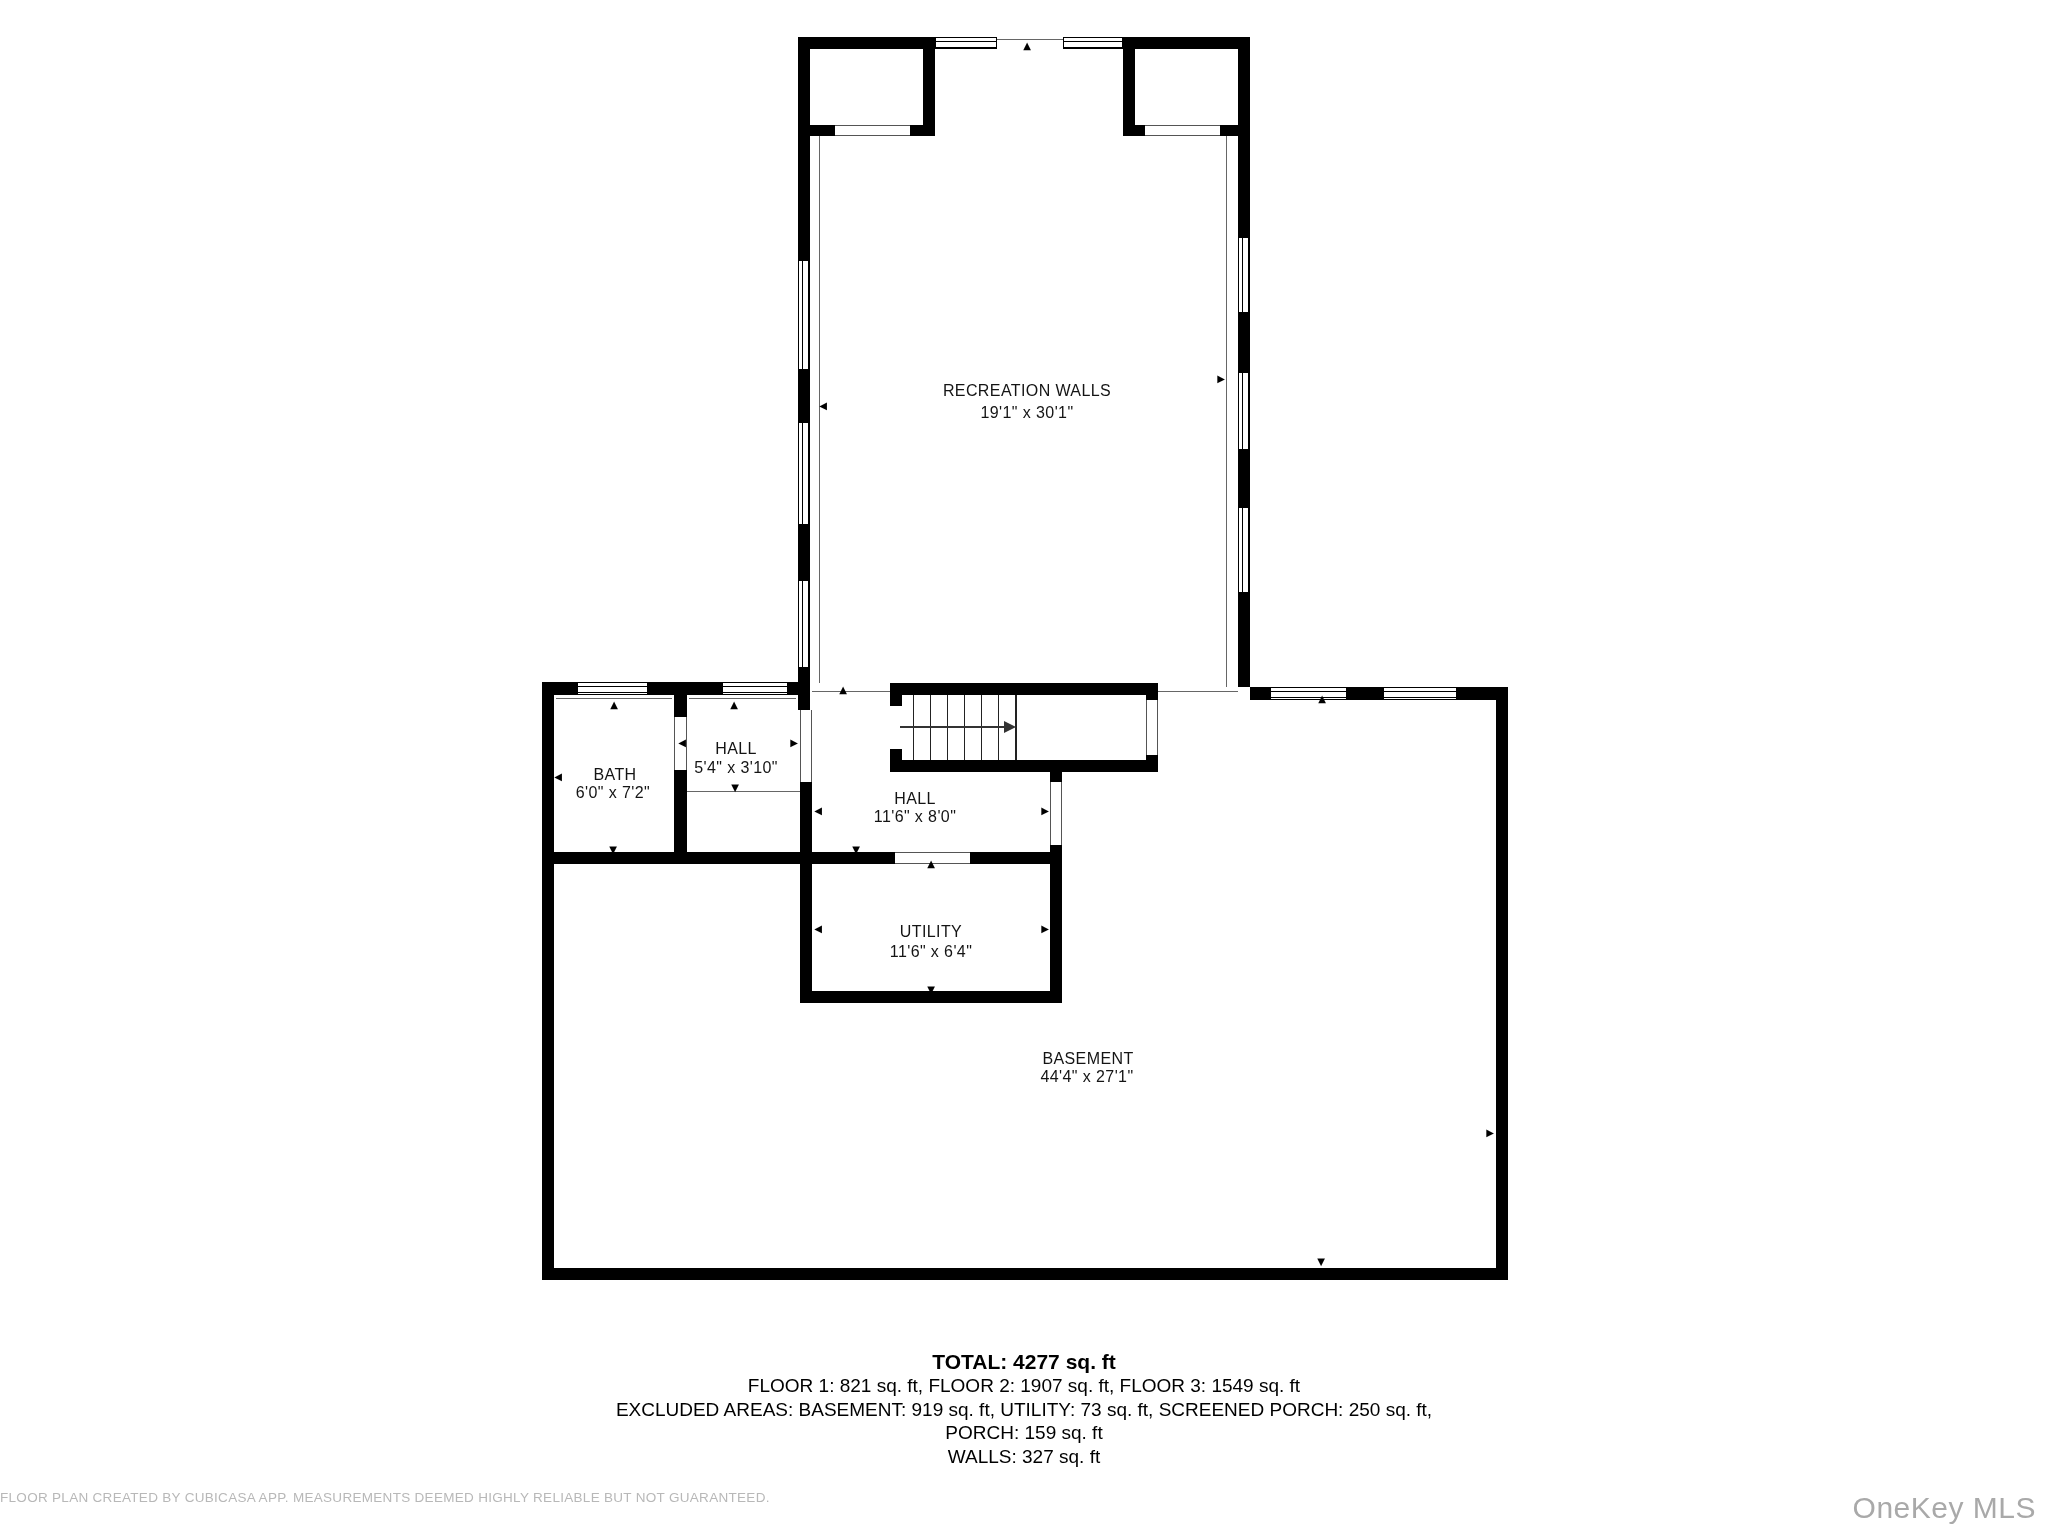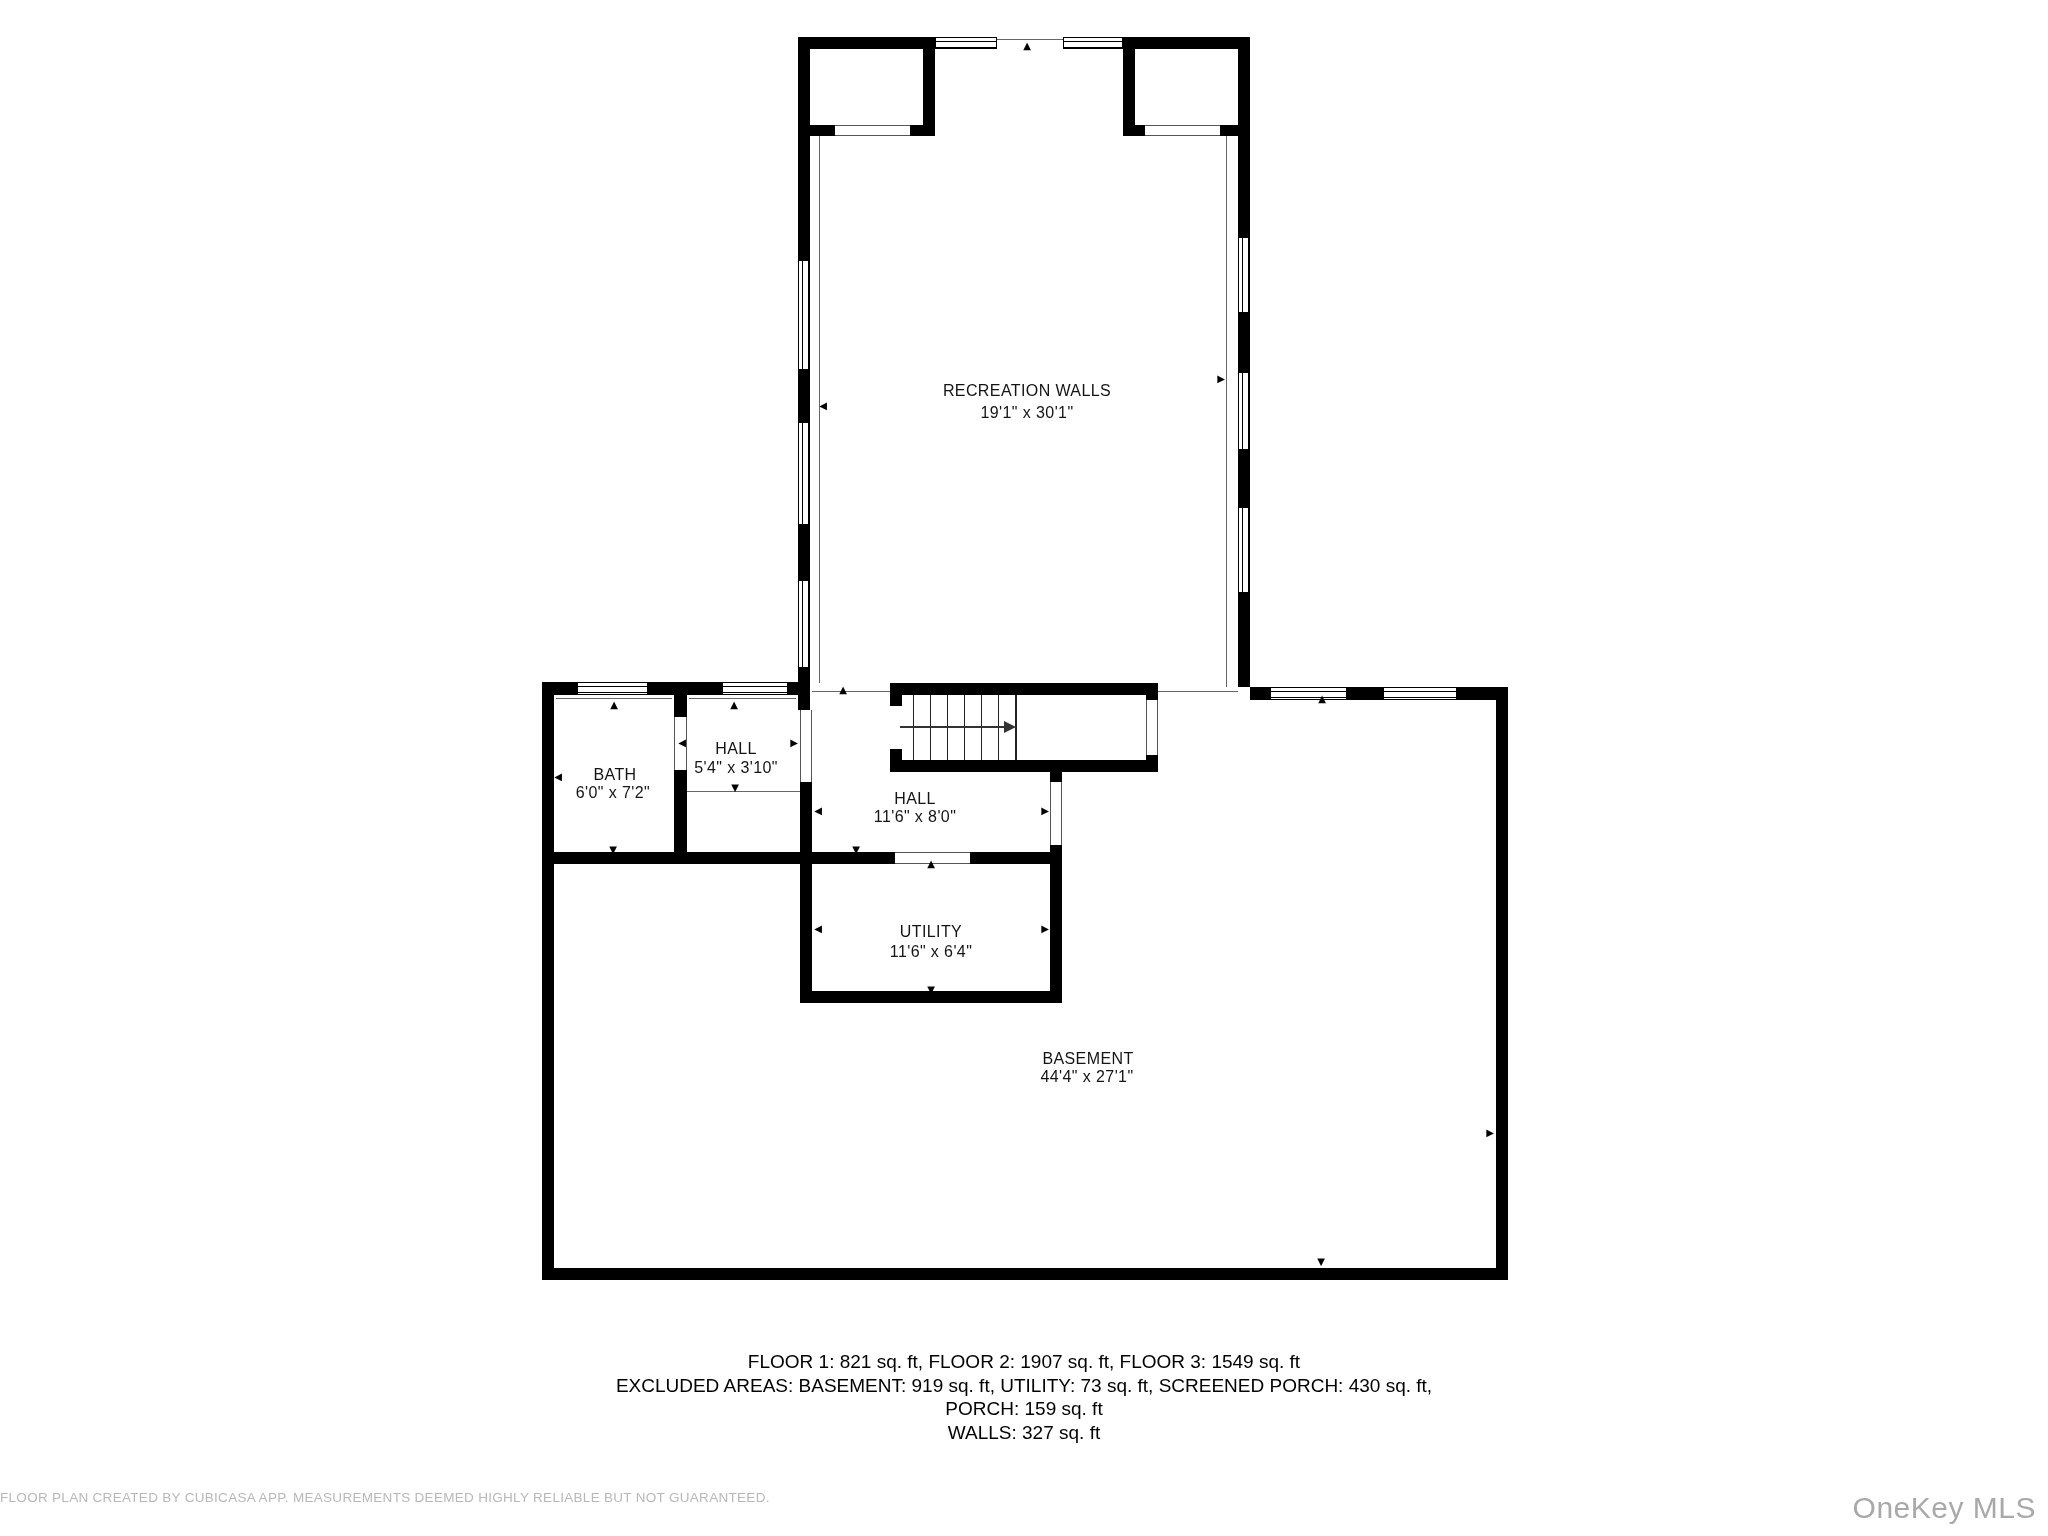--- a/index.html
+++ b/index.html
@@ -159,22 +159,23 @@
   <span class="room" style="left:736px;top:749px">HALL</span>
   <span class="room" style="left:736px;top:768px">5'4" x 3'10"</span>
   <span class="room" style="left:915px;top:799px">HALL</span>
   <span class="room" style="left:915px;top:817px">11'6" x 8'0"</span>
   <span class="room" style="left:931px;top:932px">UTILITY</span>
   <span class="room" style="left:931px;top:952px">11'6" x 6'4"</span>
   <span class="room" style="left:1088px;top:1059px">BASEMENT</span>
   <span class="room" style="left:1087px;top:1077px">44'4" x 27'1"</span>
 
   <div class="summary" style="top:1350px">
+    <div class="sum-total">TOTAL: 4277 sq. ft</div>
     <div class="sum-line">FLOOR 1: 821 sq. ft, FLOOR 2: 1907 sq. ft, FLOOR 3: 1549 sq. ft</div>
-    <div class="sum-line">EXCLUDED AREAS: BASEMENT: 919 sq. ft, UTILITY: 73 sq. ft, SCREENED PORCH: 430 sq. ft,</div>
+    <div class="sum-line">EXCLUDED AREAS: BASEMENT: 919 sq. ft, UTILITY: 73 sq. ft, SCREENED PORCH: 250 sq. ft,</div>
     <div class="sum-line">PORCH: 159 sq. ft</div>
     <div class="sum-line">WALLS: 327 sq. ft</div>
   </div>
 
   <div class="disclaimer">FLOOR PLAN CREATED BY CUBICASA APP. MEASUREMENTS DEEMED HIGHLY RELIABLE BUT NOT GUARANTEED.</div>
   <div class="watermark">OneKey MLS</div>
 
 </div>
 
 </body></html>

